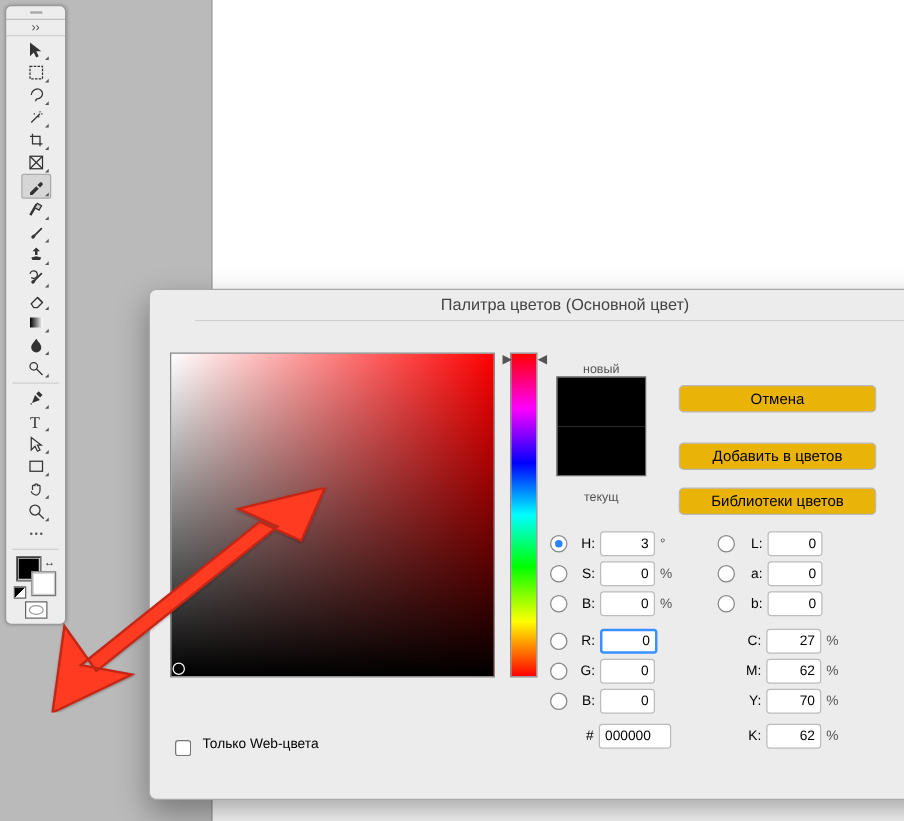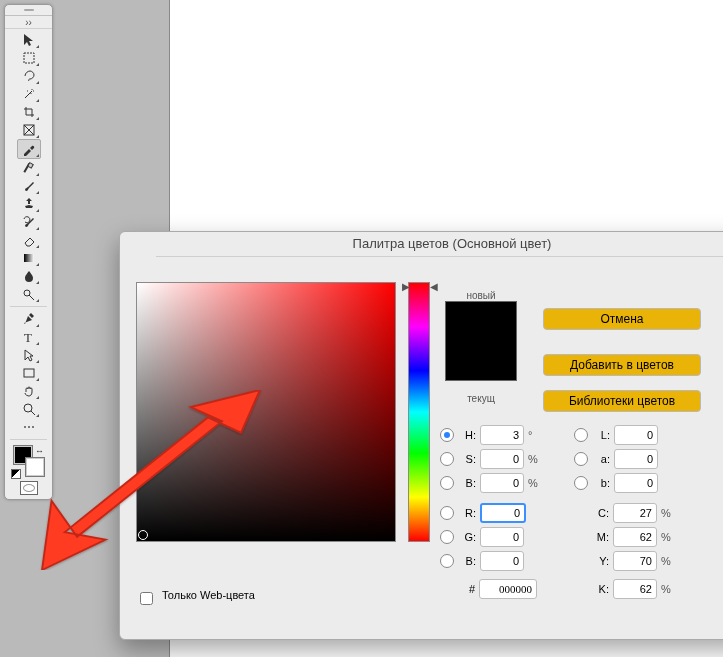--- a/index.html
+++ b/index.html
@@ -47,21 +47,21 @@
   .dlg-btn.primary{background:linear-gradient(#2594ff,#006fff);color:#fff;border-color:#1a68c8;}
   .web-only{position:absolute;left:16px;top:312px;display:flex;align-items:flex-start;gap:6px;margin-top:45px;}
   .web-only input{width:13px;height:13px;}
   .fields{position:absolute;left:320px;top:191px;width:258px;}
   .row{display:flex;align-items:center;height:24px;}
   .radio{width:12px;height:12px;border:1px solid #888;border-radius:50%;margin-right:4px;background:#fff;display:inline-flex;align-items:center;justify-content:center;}
   .radio.on:after{content:"";width:6px;height:6px;background:#2a84ff;border-radius:50%;}
   .flabel{width:18px;text-align:right;margin-right:4px;}
   .finput{width:34px;height:18px;border:1px solid #bcbcbc;border-radius:3px;background:#fff;text-align:right;padding:0 4px;font-size:11px;line-height:18px;}
   .finput.focus{border:2px solid #3b90ff;height:16px;line-height:16px;}
-  .finput.med{width:48px;text-align:right;font-family:Liberation Serif, serif;}
+  .finput.med{width:48px;text-align:left;}
   .unit{width:16px;margin-left:4px;color:#555;}
   .col1{display:inline-flex;align-items:center;width:112px;}
   .col2{display:inline-flex;align-items:center;width:112px;margin-left:22px;}
   .hexrow{margin-top:4px;}
 </style>
 </head>
 <body>
 
 <div class="canvas-area"></div>
 

